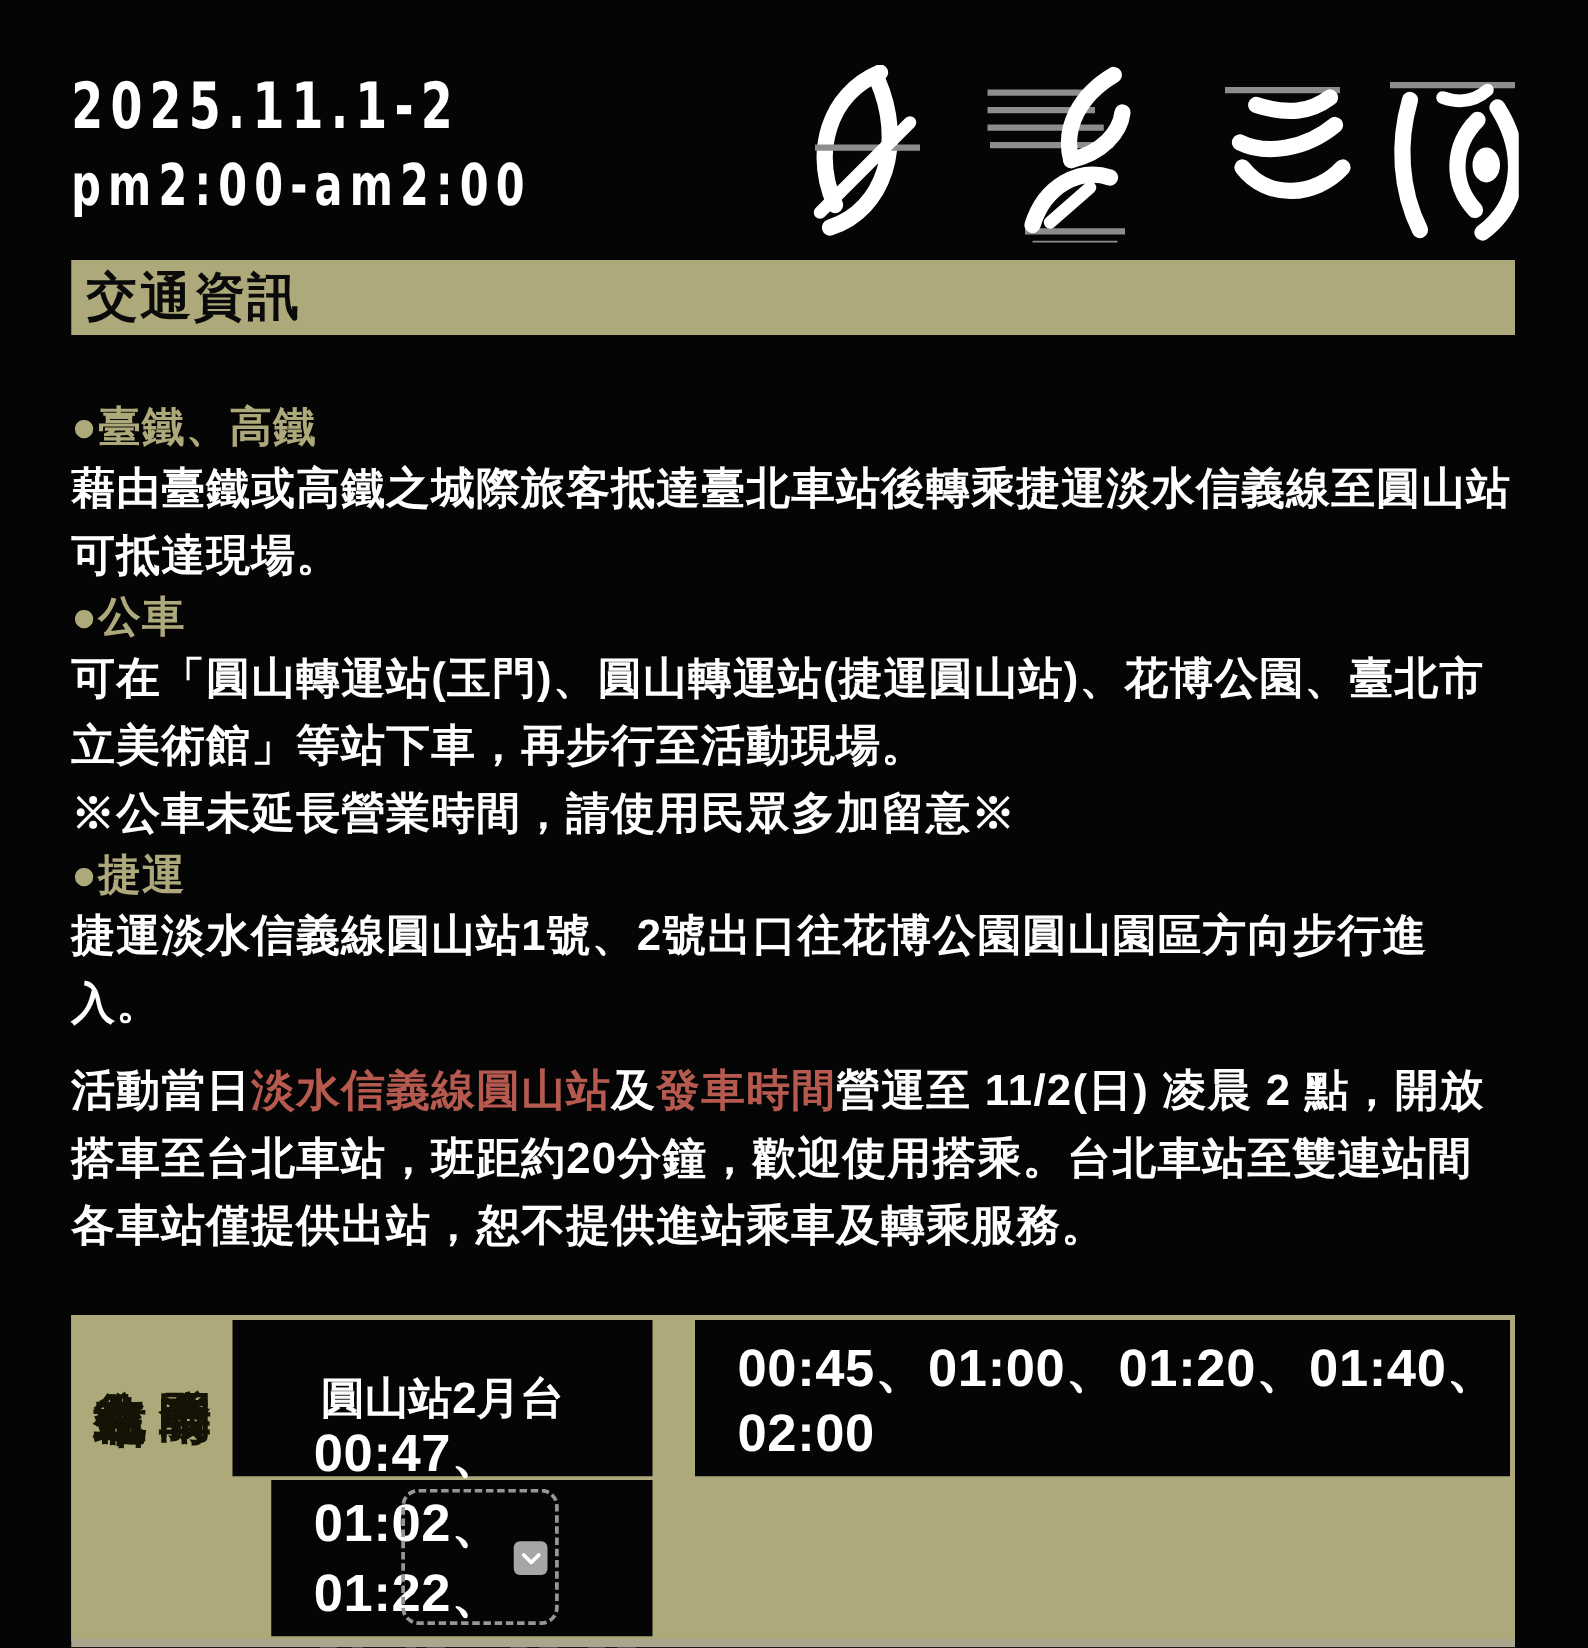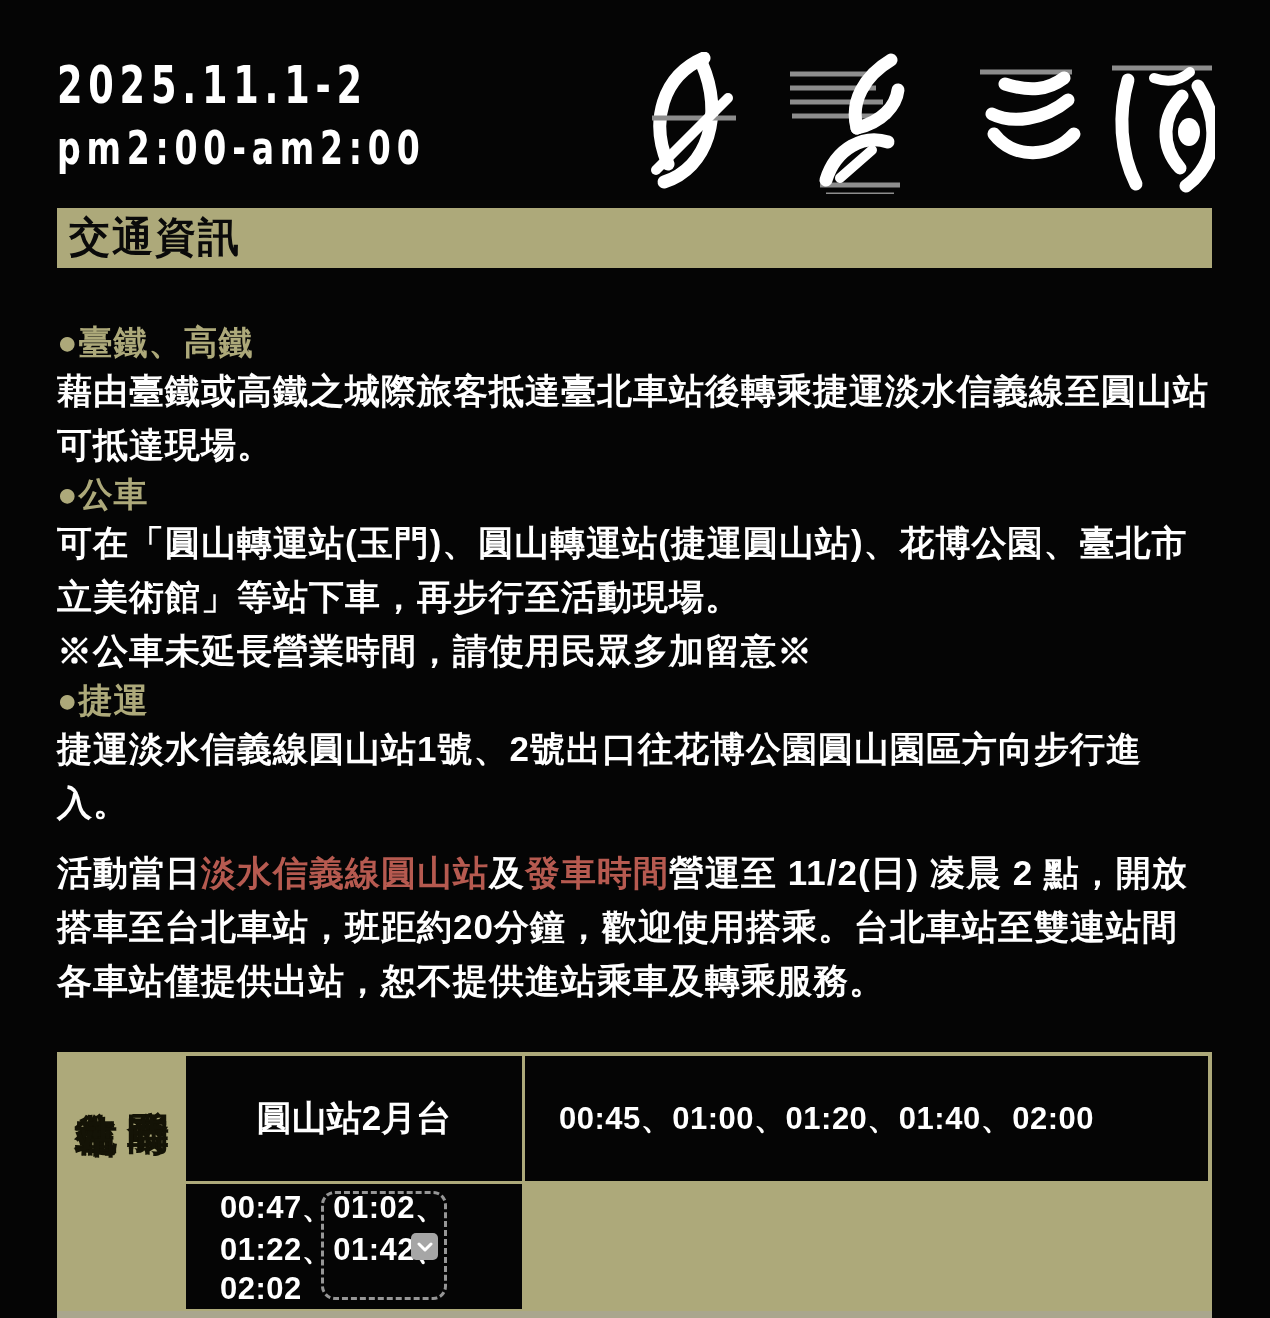--- a/index.html
+++ b/index.html
@@ -50,21 +50,21 @@
     grid-row:1 / span 2; background:#ada97a; display:flex; justify-content:center;
     padding-top:22px; box-sizing:border-box;
   }
   .vtext {
     writing-mode:vertical-rl; text-orientation:upright;
     color:#141306; font-size:42px; font-weight:700; line-height:52px; letter-spacing:1px;
   }
   .vline { white-space:nowrap; }
   .cell { background:#050505; display:flex; align-items:center; }
   .station-cell { justify-content:center; font-size:35px; font-weight:700; color:#fff; }
-  .times-cell { padding-left:34px; font-size:31px; font-weight:600; color:#fff; position:relative; letter-spacing:0.5px; }
+  .times-cell { padding-left:34px; font-size:42px; font-weight:600; color:#fff; position:relative; letter-spacing:0.5px;margin-left:31px; }
   
   .sel-box {
     position:absolute; right:75px; top:7px; width:120px; height:103px;
     border:3px dashed #969696; border-radius:14px;
   }
   .chev-btn {
     position:absolute; right:6px; top:39px; width:27px; height:27px;
     background:#a6a6a6; border-radius:5px;
     display:flex; align-items:center; justify-content:center; cursor:pointer;
   }

